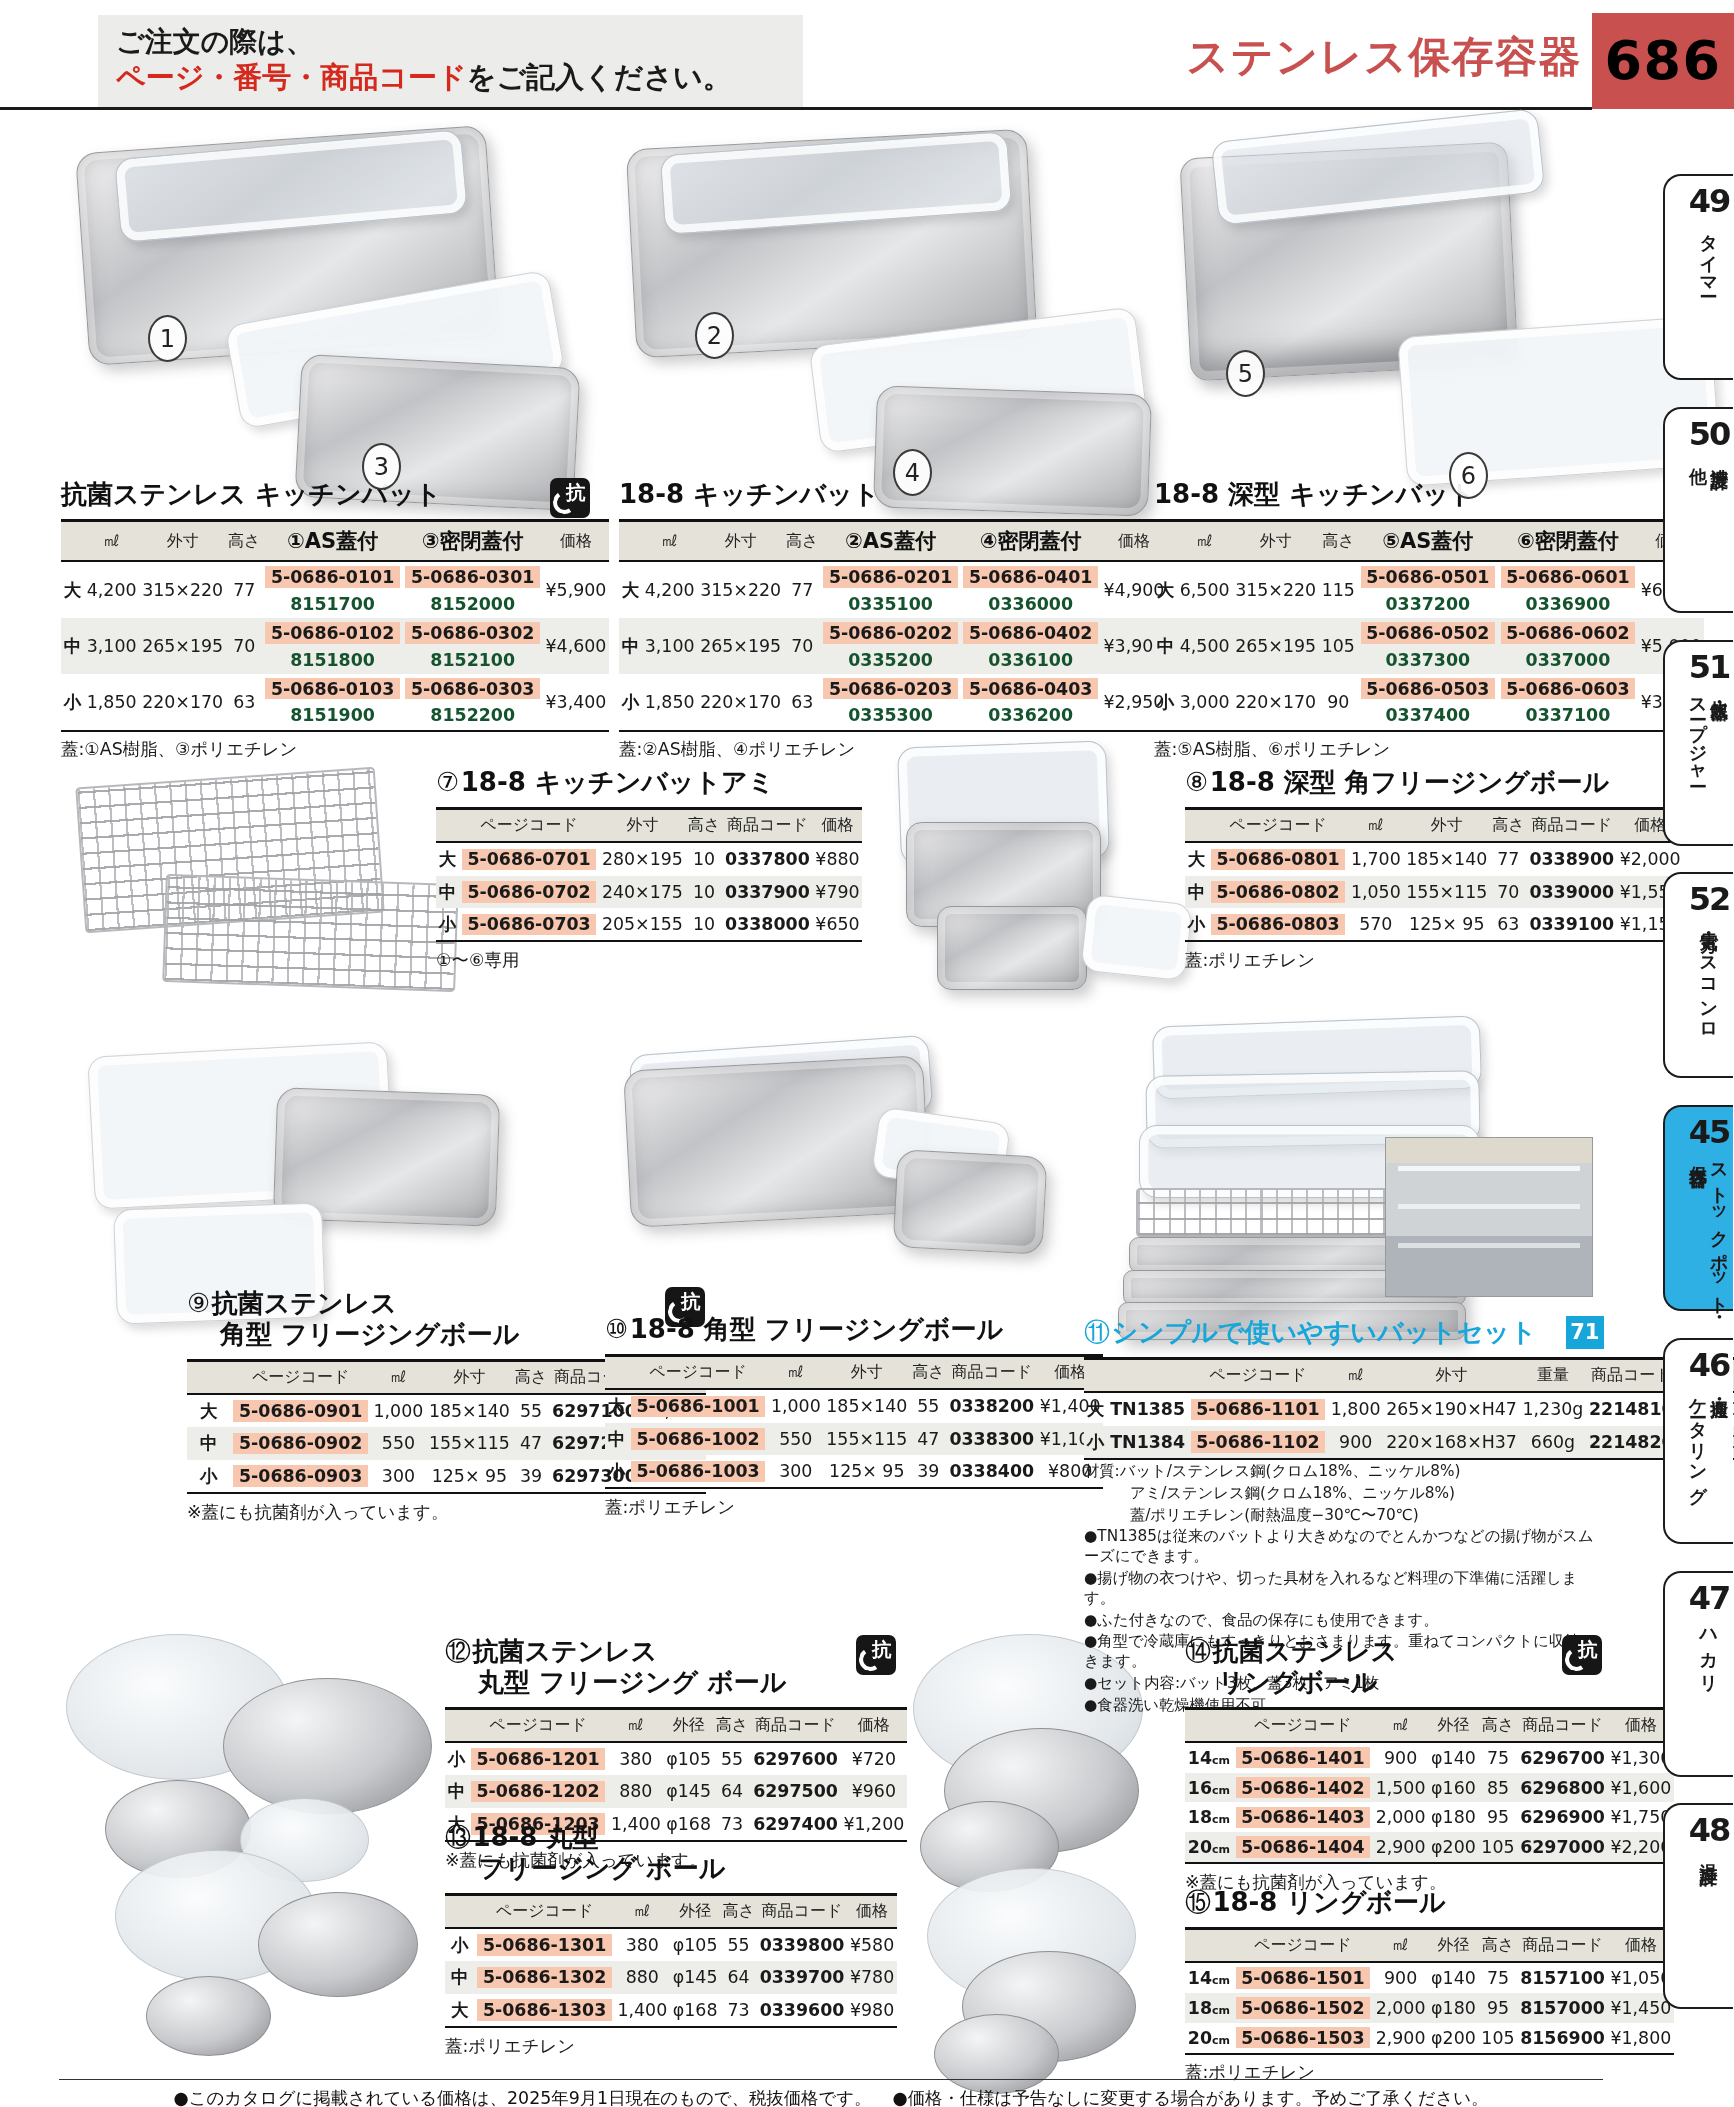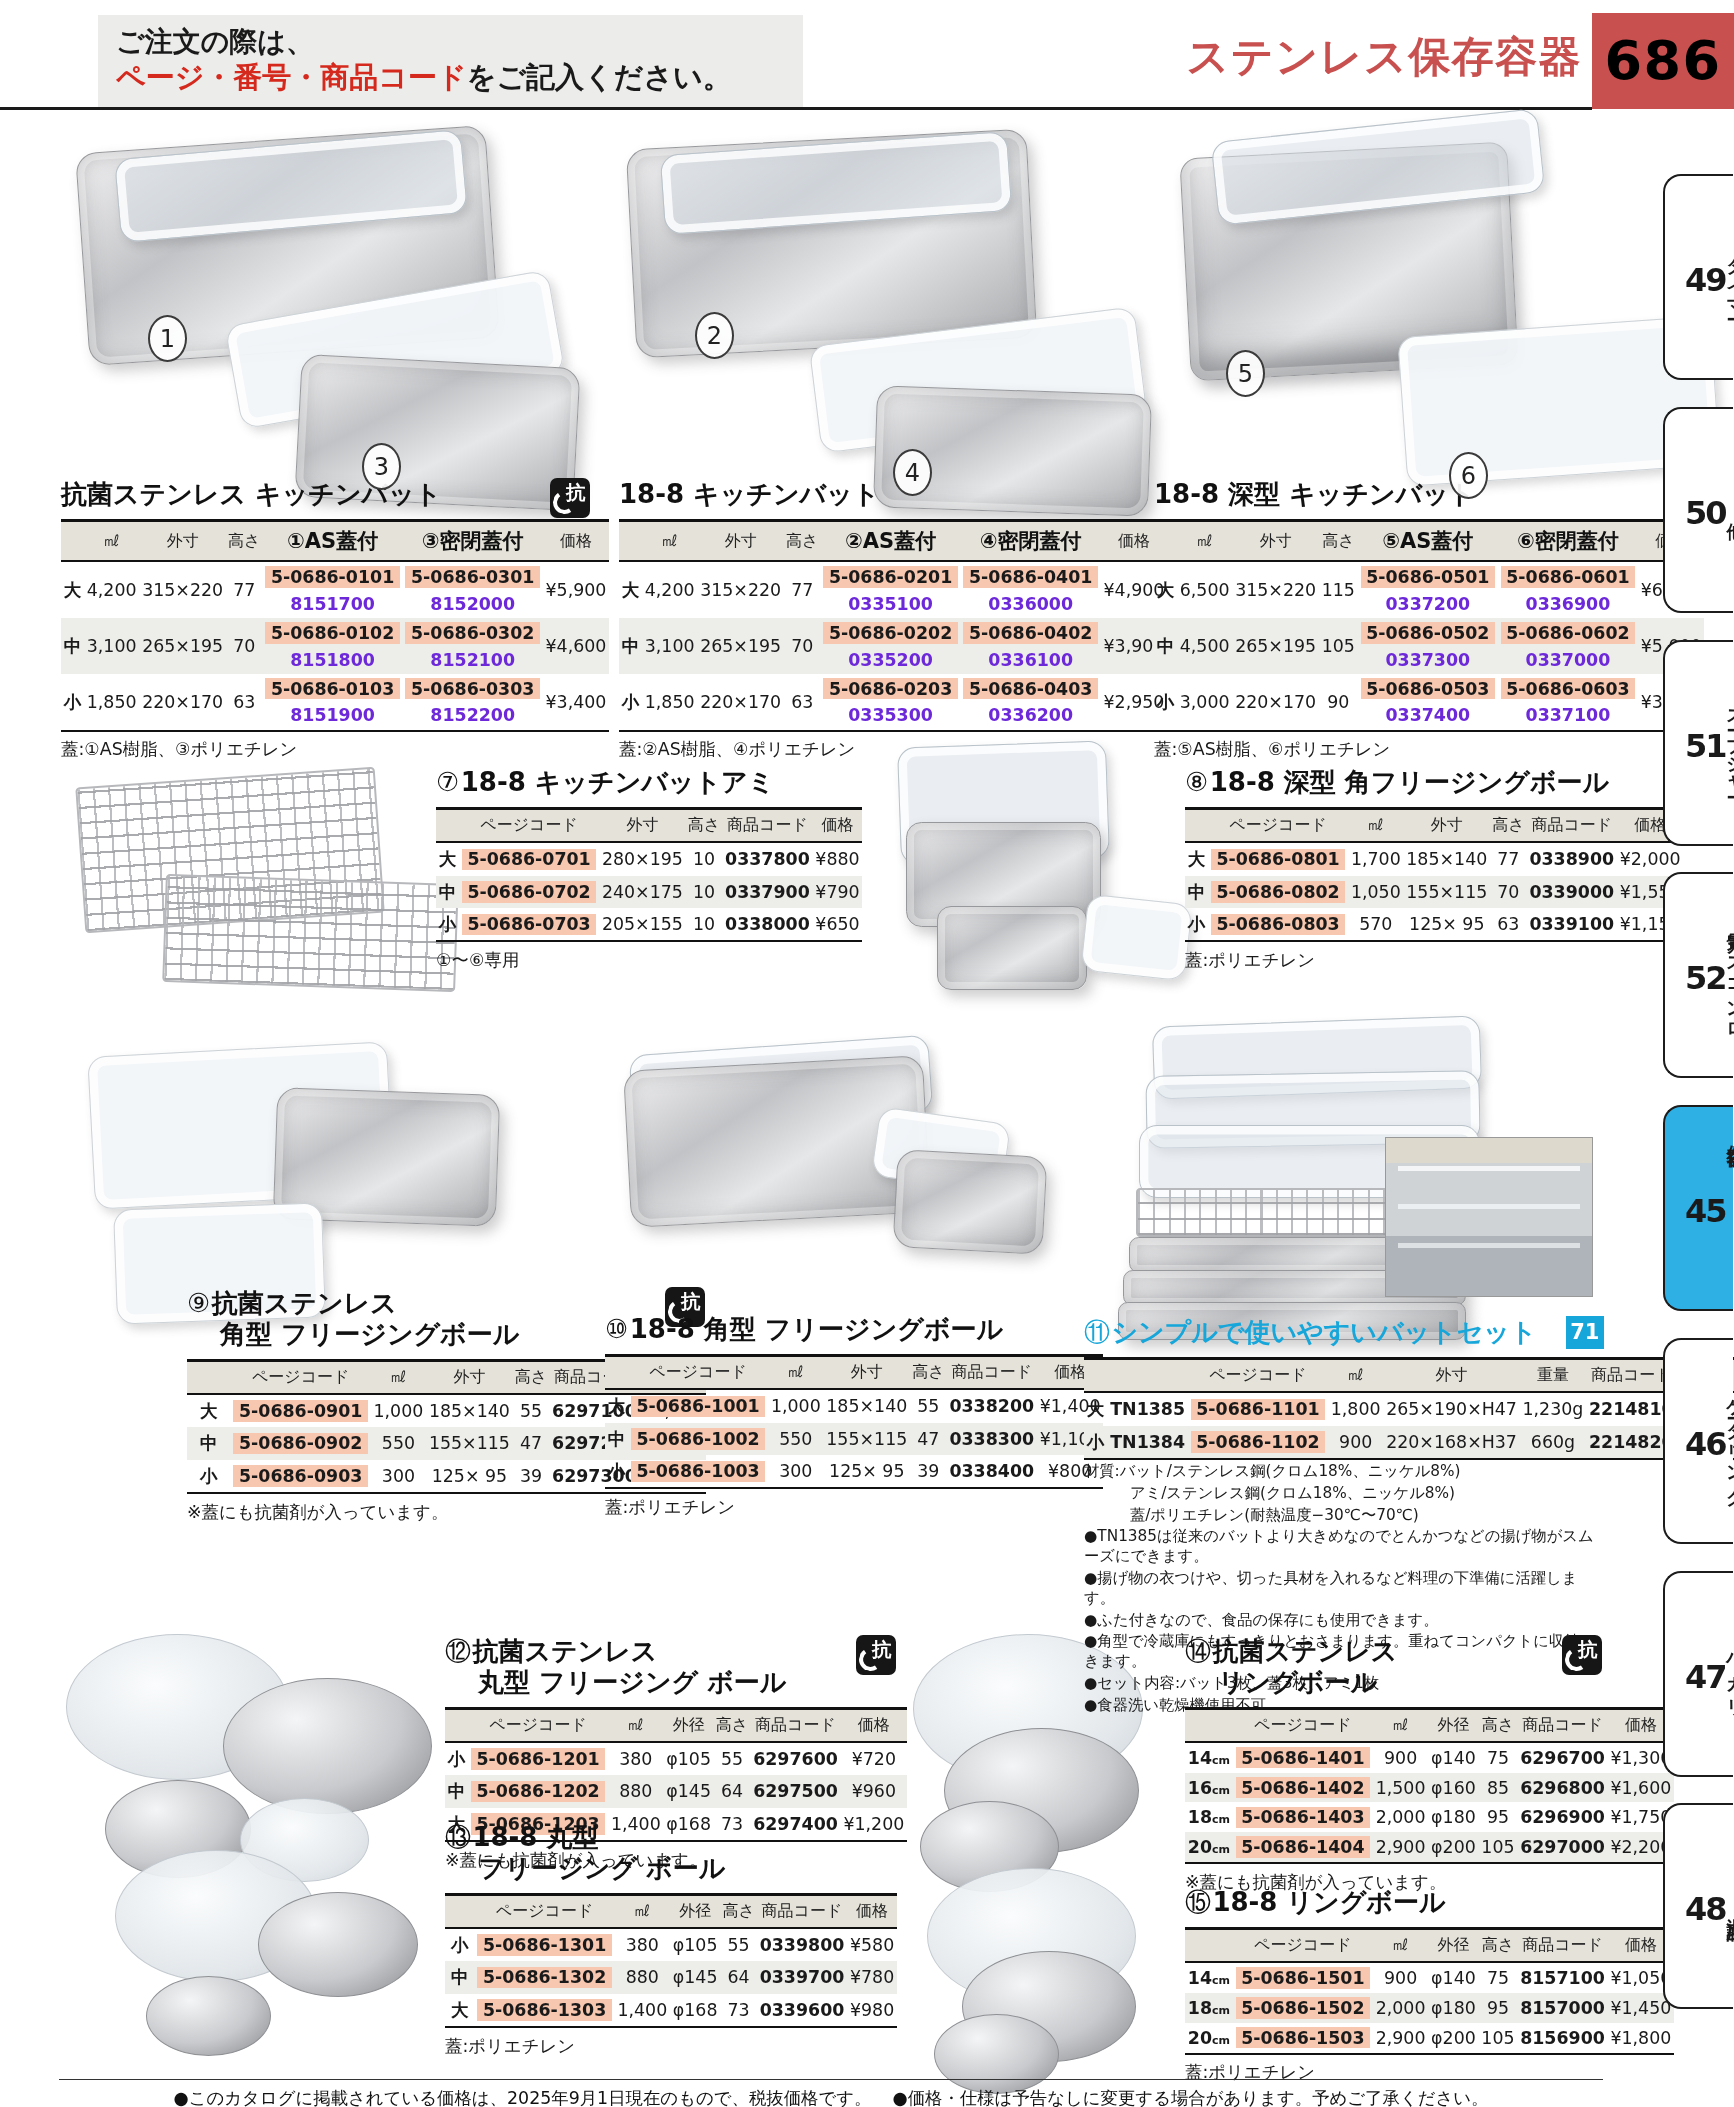--- a/index.html
+++ b/index.html
@@ -15,21 +15,21 @@
   .cat-title{position:absolute;left:948px;top:29px;width:634px;text-align:right;
     font-size:42px;font-weight:bold;color:#c85150;letter-spacing:1.4px;white-space:nowrap;}
   .page-box{position:absolute;left:1592px;top:12.5px;width:142px;height:96px;background:#c85150;
     display:flex;align-items:center;justify-content:center;}
   .page-box span{color:#000000;font-size:54px;font-weight:bold;letter-spacing:1.4px;}
   .head-rule{position:absolute;left:0;top:107px;width:1592px;height:2.8px;background:#1a1a1a;}
 
   
   .tab{position:absolute;left:1663px;width:70px;height:206px;background:#fff;border:2.1px solid #1c1c1c;
     border-right:none;border-radius:18px 0 0 18px;box-sizing:border-box;display:flex;
-    flex-direction:row;align-items:center;padding-left:20px;}
+    flex-direction:column;align-items:center;padding-left:20px;}
   .tab.active{background:#2fb0e5;}
   .tab .num{font-size:32px;font-weight:bold;margin-top:5.6px;letter-spacing:-2.1px;}
   .tab .lbl{writing-mode:vertical-rl;text-orientation:upright;font-size:18px;font-weight:bold;
     line-height:1.18;margin-top:1.4px;white-space:pre-line;letter-spacing:1.4px;max-height:174px;}
 
   
   .section{position:absolute;box-sizing:border-box;}
   .sec-head{position:relative;}
   .t-line{font-weight:bold;font-size:26px;line-height:1.18;white-space:nowrap;color:#111;}
   .t-indent{padding-left:33px;}
@@ -48,21 +48,21 @@
     border-bottom:2.1px solid #111;white-space:nowrap;}
   table.cat th.big{font-size:21px;font-weight:bold;color:#111;}
   table.cat td{font-size:17.4px;padding:4.2px 2.8px;text-align:center;white-space:nowrap;vertical-align:middle;color:#1a1a1a;}
   table.cat tbody tr:nth-child(even){background:#edeeea;}
   td.size,td.sizecm,td.sizecyan{font-size:21px;font-weight:bold;text-align:left;padding-left:1.4px;width:39px;}
   td.sizecm{width:60px;}
   td.sizecm .unit{font-size:11px;font-weight:bold;}
   td.sizecyan{color:#16a6da;white-space:nowrap;width:105px;font-size:19.5px;}
   td.page .hl,td.stack .hl{background:#f7c7b0;font-weight:bold;padding:0.7px 5.6px;display:inline-block;}
   td.stack .hl{display:block;width:max-content;margin:0 auto 6px;}
-  td.stack .rc{color:#6d28d9;font-weight:bold;}
+  td.stack .rc{color:#14532d;font-weight:bold;}
   td.code{color:#d5291e;font-weight:bold;}
   td.price{text-align:right;font-size:19.5px;padding-right:1.4px;}
   .sec-note{font-size:17.4px;margin-top:5.6px;color:#1a1a1a;}
   .sec-note.small{font-size:15.3px;margin-top:1.4px;line-height:1.32;}
 
   
   .foot-rule{position:absolute;left:59px;top:2079px;width:1544px;height:1.4px;background:#333;}
   .footer-text{position:absolute;left:59px;top:2086px;width:1544px;text-align:center;font-size:17.4px;color:#111;white-space:nowrap;}
   .footer-text .gap{display:inline-block;width:21px;}
 

